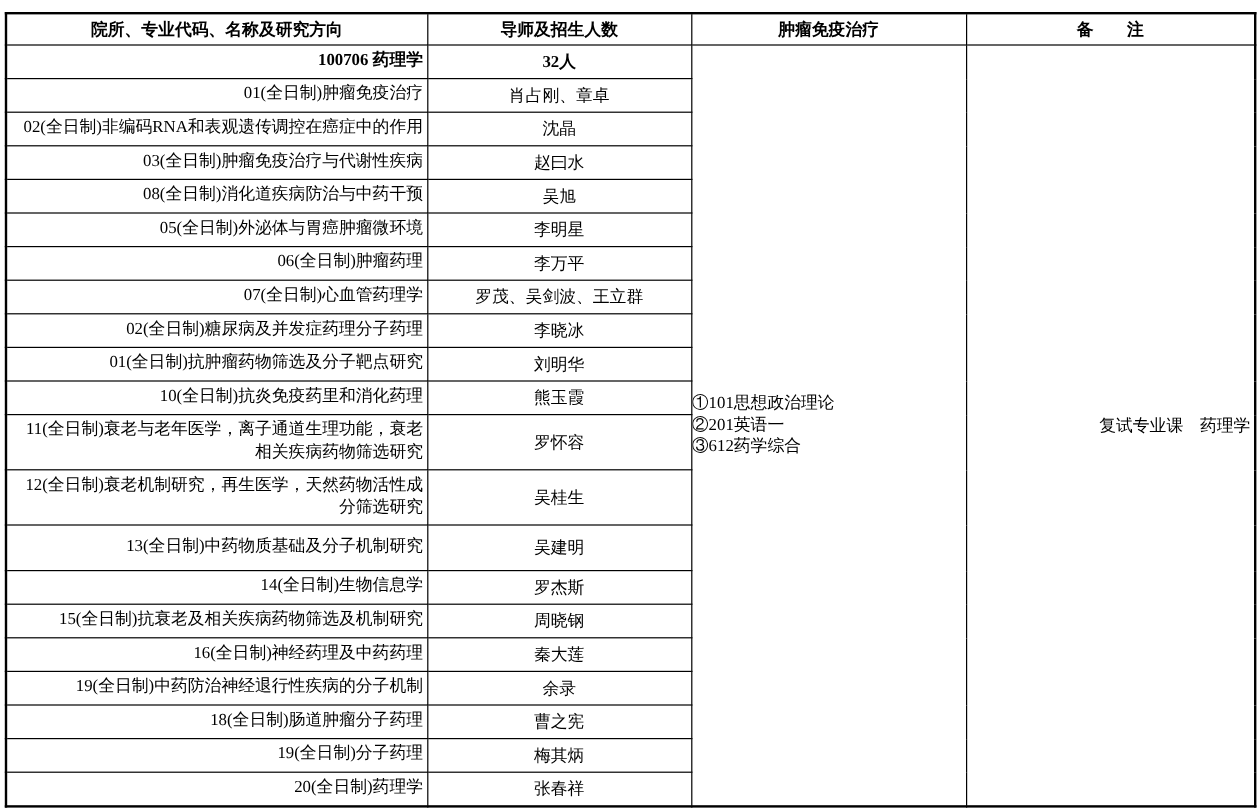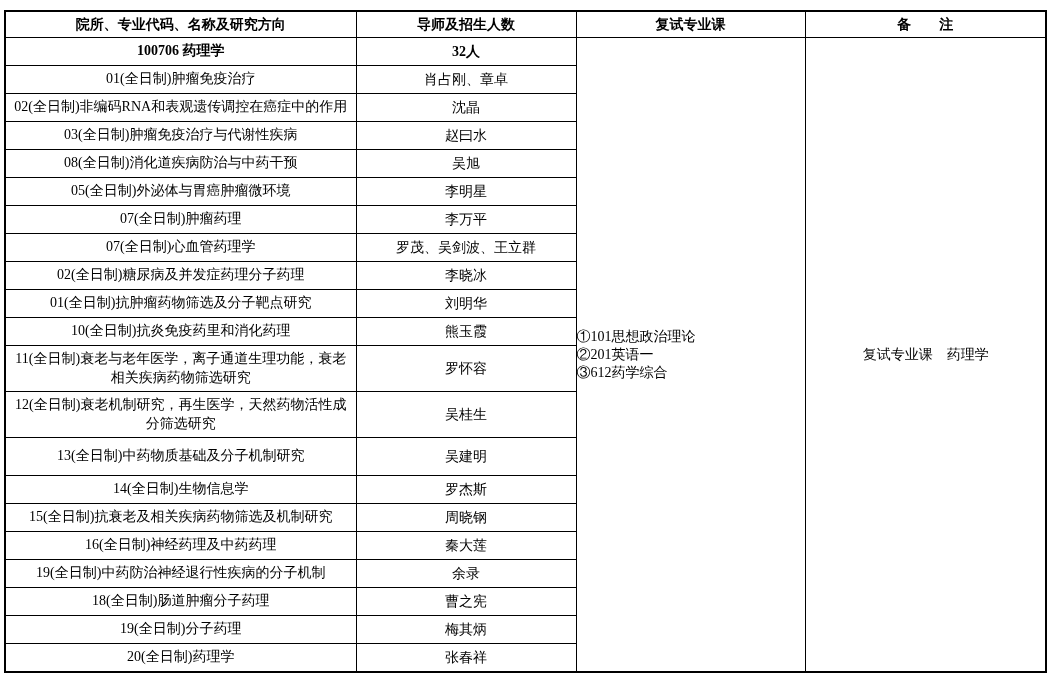--- a/index.html
+++ b/index.html
@@ -35,21 +35,21 @@
     vertical-align: middle;
     overflow: hidden;
     word-break: break-all;
   }
   thead th {
     height: 23px;
     text-align: center;
     font-weight: bold;
   }
   td.c1 {
-    text-align: center;
+    text-align: right;
     line-height: 1.32;
     margin-top: 44px;
   }
   td.c2 {
     text-align: center;
   }
   tbody td {
     height: 25px;
   }
   tr.xtall td { height: 43px; }
@@ -58,40 +58,40 @@
   td.exam-cell {
     vertical-align: middle;
     text-align: left;
     padding-left: 0;
   }
   td.exam-cell .exam-line {
     line-height: 18px;
   }
   td.remark-cell {
     vertical-align: middle;
-    text-align: center;
+    text-align: right;
     padding-left: 4px;
   }
 </style>
 </head>
 <body>
 
 <div class="page">
   <table class="grid">
     <colgroup>
       <col style="width:351px">
       <col style="width:220px">
       <col style="width:229px">
       <col style="width:241px">
     </colgroup>
     <thead>
       <tr>
         <th>院所、专业代码、名称及研究方向</th>
         <th>导师及招生人数</th>
-        <th>复试专业课</th>
+        <th>肿瘤免疫治疗</th>
         <th>备　　注</th>
       </tr>
     </thead>
     <tbody id="table-body">
       <tr>
         <td class="c1 bold">100706  药理学</td>
         <td class="c2 bold">32人</td>
         <td class="exam-cell" rowspan="21">
           <div class="exam-line">①101思想政治理论</div>
           <div class="exam-line">②201英语一</div>
@@ -114,21 +114,21 @@
         </tr>
         <tr>
           <td class="c1">08(全日制)消化道疾病防治与中药干预</td>
           <td class="c2">吴旭</td>
         </tr>
         <tr>
           <td class="c1">05(全日制)外泌体与胃癌肿瘤微环境</td>
           <td class="c2">李明星</td>
         </tr>
         <tr>
-          <td class="c1">07(全日制)肿瘤药理</td>
+          <td class="c1">06(全日制)肿瘤药理</td>
           <td class="c2">李万平</td>
         </tr>
         <tr>
           <td class="c1">07(全日制)心血管药理学</td>
           <td class="c2">罗茂、吴剑波、王立群</td>
         </tr>
         <tr>
           <td class="c1">02(全日制)糖尿病及并发症药理分子药理</td>
           <td class="c2">李晓冰</td>
         </tr>

